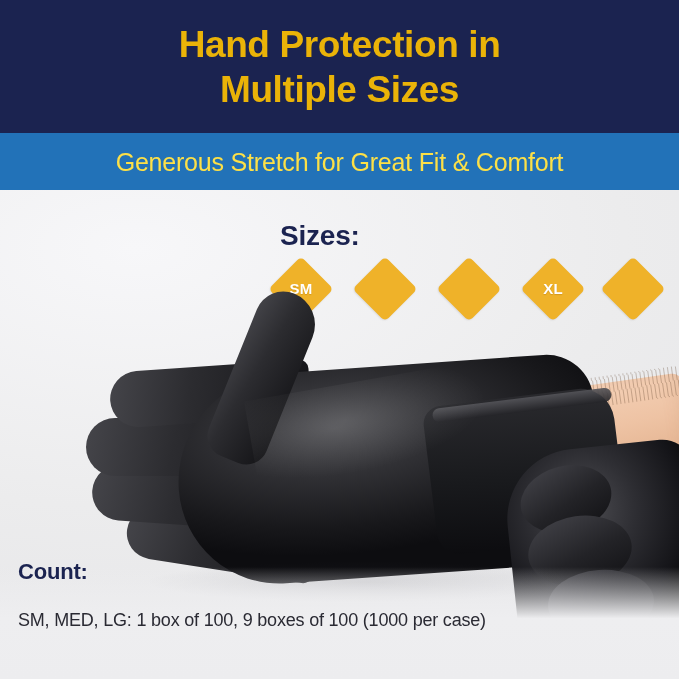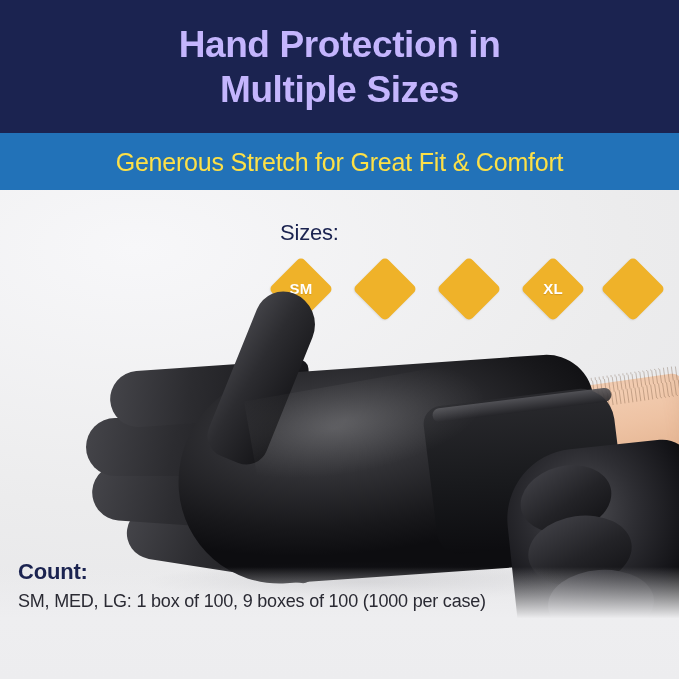--- a/index.html
+++ b/index.html
@@ -26,21 +26,21 @@
     width: 679px;
     height: 133px;
     background: #1b2350;
     display: flex;
     flex-direction: column;
     align-items: center;
     justify-content: center;
     box-sizing: border-box;
   }
   .title-line {
-    color: #c4b5fd;
+    color: #eab308;
     font-weight: bold;
     font-size: 37px;
     line-height: 45px;
     letter-spacing: -0.4px;
     text-align: center;
     white-space: nowrap;
   }
 
   
   .subtitle-band {
@@ -72,22 +72,22 @@
     background:
       radial-gradient(ellipse 150% 110% at 20% 12%, #f7f7f9 0%, #ececed 48%, #e3e3e6 100%);
   }
 
   
   .sizes-label {
     position: absolute;
     left: 280px;
     top: 30px;
     color: #1b2350;
-    font-weight: normal;
-    font-size: 22px;
+    font-weight: bold;
+    font-size: 28px;
     letter-spacing: -0.2px;
     white-space: nowrap;
   }
 
   
   .diamond-row {
     position: absolute;
     left: 272px;
     top: 62px;
     width: 400px;
@@ -278,21 +278,21 @@
     left: 18px;
     top: 558px;
     width: 640px;
   }
   .count-heading {
     color: #1b2350;
     font-weight: bold;
     font-size: 22px;
     line-height: 28px;
     letter-spacing: -0.2px;
-    margin-bottom: 3px;
+    margin-bottom: 22px;
   }
   .count-line {
     color: #2a2a33;
     font-size: 18px;
     line-height: 25px;
     letter-spacing: -0.2px;
     white-space: nowrap;
   }
 </style>
 </head>

